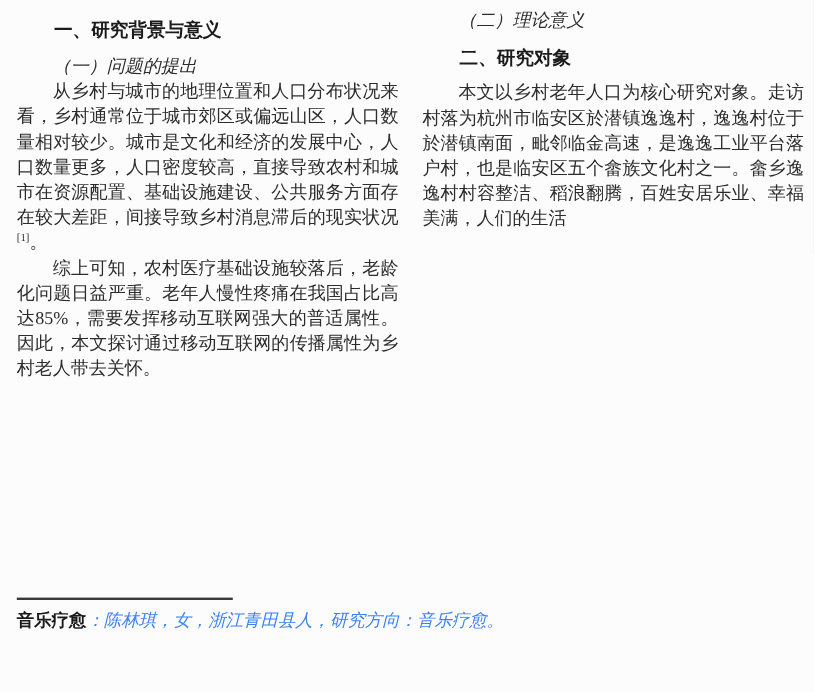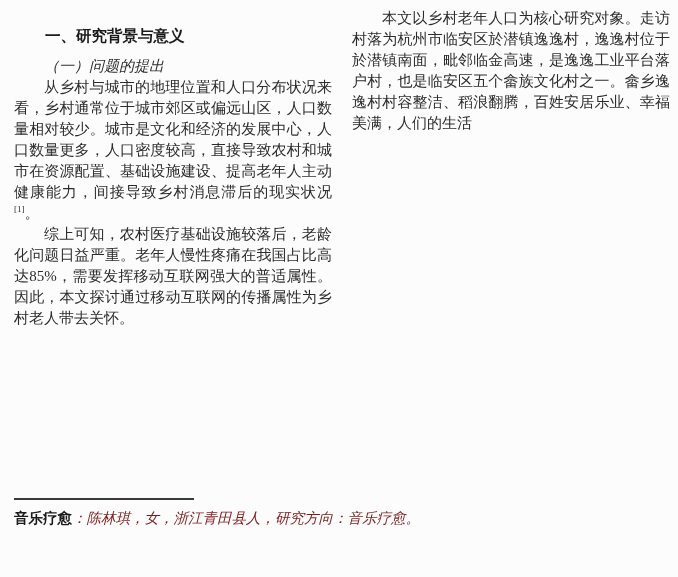--- a/index.html
+++ b/index.html
@@ -34,21 +34,21 @@
   .col p {
     margin: 0;
     text-indent: 2em;
   }
   .section-heading {
     font-family: "Liberation Sans", "DejaVu Sans", sans-serif;
     font-weight: bold;
     font-size: 15.5px;
     color: #1b1b1b;
     text-indent: 2em;
-    margin: 17px 0 10px 0;
+    margin: 7px 0 10px 0;
     line-height: 21px;
   }
   .section-heading.mid {
     margin: 9px 0 9px 0;
   }
   .subhead {
     text-indent: 2em;
     font-style: italic;
     line-height: 21px;
     color: #2c2c2c;
@@ -76,38 +76,40 @@
   }
   .footnote p { margin: 0; }
   .fn-label {
     font-family: "Liberation Sans", "DejaVu Sans", sans-serif;
     font-weight: bold;
     font-style: normal;
     color: #1b1b1b;
   }
   .fn-text {
     font-style: italic;
-    color: #7f1d1d;
+    color: #3b82f6;
   }
 </style>
 </head>
 <body>
 
 <div class="page">
 
   <div class="columns">
 
     <div class="col">
       <h2 class="section-heading">一、研究背景与意义</h2>
       <p class="subhead">（一）问题的提出</p>
-      <p><span>从乡村与城市的地理位置和人口分布状况来看，乡村通常位于城市郊区或偏远山区，人口数量相对较少。城市是文化和经济的发展中心，人口数量更多，人口密度较高，直接导致农村和城市在资源配置、基础设施建设、提高老年人主动健康能力，间接导致乡村消息滞后的现实状况</span><sup class="cite">[1]</sup><span>。</span></p>
+      <p><span>从乡村与城市的地理位置和人口分布状况来看，乡村通常位于城市郊区或偏远山区，人口数量相对较少。城市是文化和经济的发展中心，人口数量更多，人口密度较高，直接导致农村和城市在资源配置、基础设施建设、公共服务方面存在较大差距，间接导致乡村消息滞后的现实状况</span><sup class="cite">[1]</sup><span>。</span></p>
       <p>综上可知，农村医疗基础设施较落后，老龄化问题日益严重。老年人慢性疼痛在我国占比高达85%，需要发挥移动互联网强大的普适属性。因此，本文探讨通过移动互联网的传播属性为乡村老人带去关怀。</p>
     </div>
 
     <div class="col">
+      <p class="subhead">（二）理论意义</p>
+      <h2 class="section-heading mid">二、研究对象</h2>
       <p>本文以乡村老年人口为核心研究对象。走访村落为杭州市临安区於潜镇逸逸村，逸逸村位于於潜镇南面，毗邻临金高速，是逸逸工业平台落户村，也是临安区五个畲族文化村之一。畲乡逸逸村村容整洁、稻浪翻腾，百姓安居乐业、幸福美满，人们的生活</p>
     </div>
 
   </div>
 
   <div class="footnote">
     <div class="footnote-rule"></div>
     <p><span class="fn-label">音乐疗愈</span><span class="fn-text">：陈林琪，女，浙江青田县人，研究方向：音乐疗愈。</span></p>
   </div>
 

